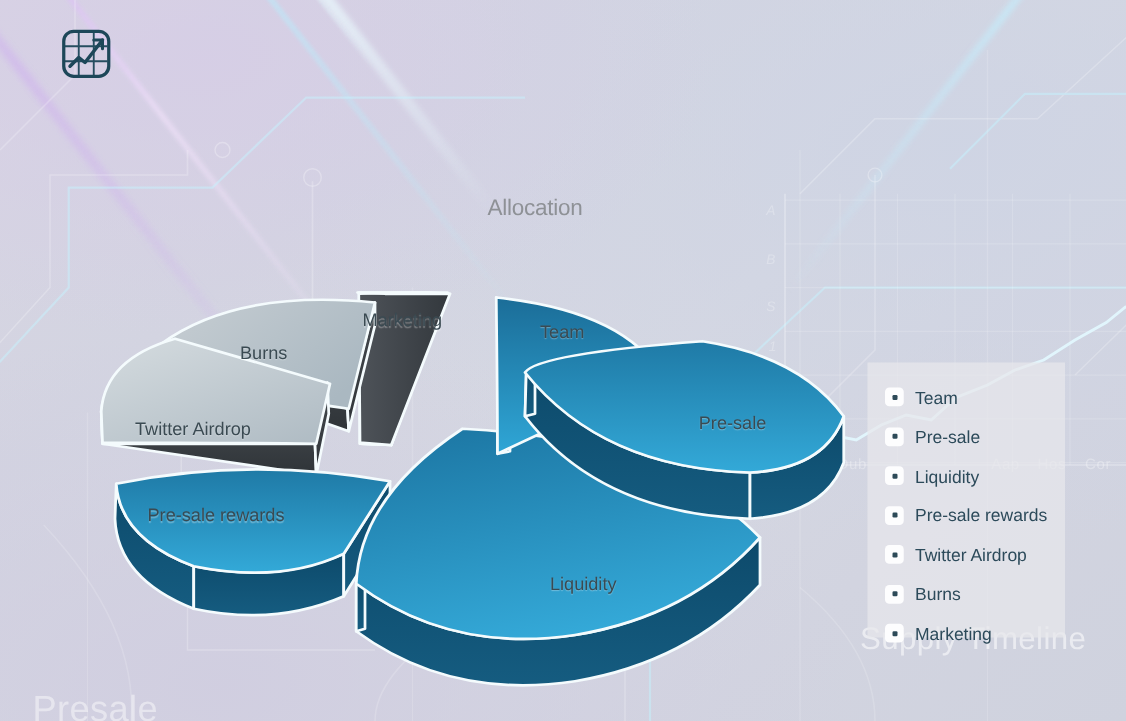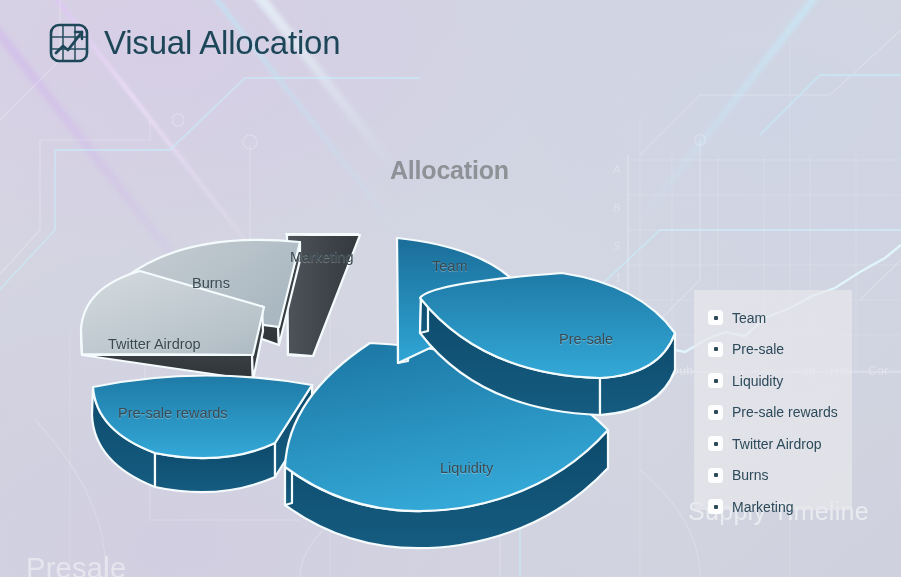--- a/index.html
+++ b/index.html
@@ -62,21 +62,21 @@
   #header { position:absolute; left:48px; top:22px; display:flex; align-items:center; gap:14px; }
   #header-icon { width:42px; height:42px; flex:0 0 auto; }
   #header-title {
     font-size:33px; color:#1d4759; letter-spacing:-.2px; white-space:nowrap;
   }
 
   
   #chart-area { position:absolute; left:0; top:120px; width:901px; height:457px; }
   #chart-title {
     position:absolute; left:390px; top:36px; width:200px;
-    font-size:25px; font-weight:bold; color:#8e9196;
+    font-size:18px; font-weight:normal; color:#8e9196;
     text-align:left; letter-spacing:-.2px;
   }
   #pie-svg { position:absolute; left:60px; top:95px; }
 
   .slice-label {
     position:absolute; font-size:14.5px; color:#3a4a52;
     white-space:nowrap; pointer-events:none;
     text-shadow:0 1px 1px rgba(255,255,255,.35);
   }
 
@@ -180,21 +180,20 @@
       <g stroke="#1d4759" stroke-width="1.5" opacity=".95">
         <path d="M15 4 L15 38"></path>
           <path d="M27 4 L27 38"></path>
         <path d="M4 15 L38 15"></path>
           <path d="M4 27 L38 27"></path>
       </g>
       <path d="M8 31 L15 24 L20 28 L34 10" stroke="#1d4759" stroke-width="2.8" fill="none" stroke-linejoin="round" stroke-linecap="round"></path>
       <path d="M34 10 L34 17 M34 10 L27 10" stroke="#1d4759" stroke-width="2.4" fill="none" stroke-linecap="round"></path>
     </svg>
   </span>
-  <span id="header-title">Visual Allocation</span>
 </div>
 
 <div id="chart-area">
   <div id="chart-title">Allocation</div>
 
   <svg id="pie-svg" width="620" height="360" viewBox="0 0 620 360">
     <defs>
       <linearGradient id="gTopBlue" x1="0" y1="0" x2="0" y2="1">
         <stop offset="0" stop-color="#1b6d98"></stop>
           <stop offset="1" stop-color="#2fa6d6"></stop>

